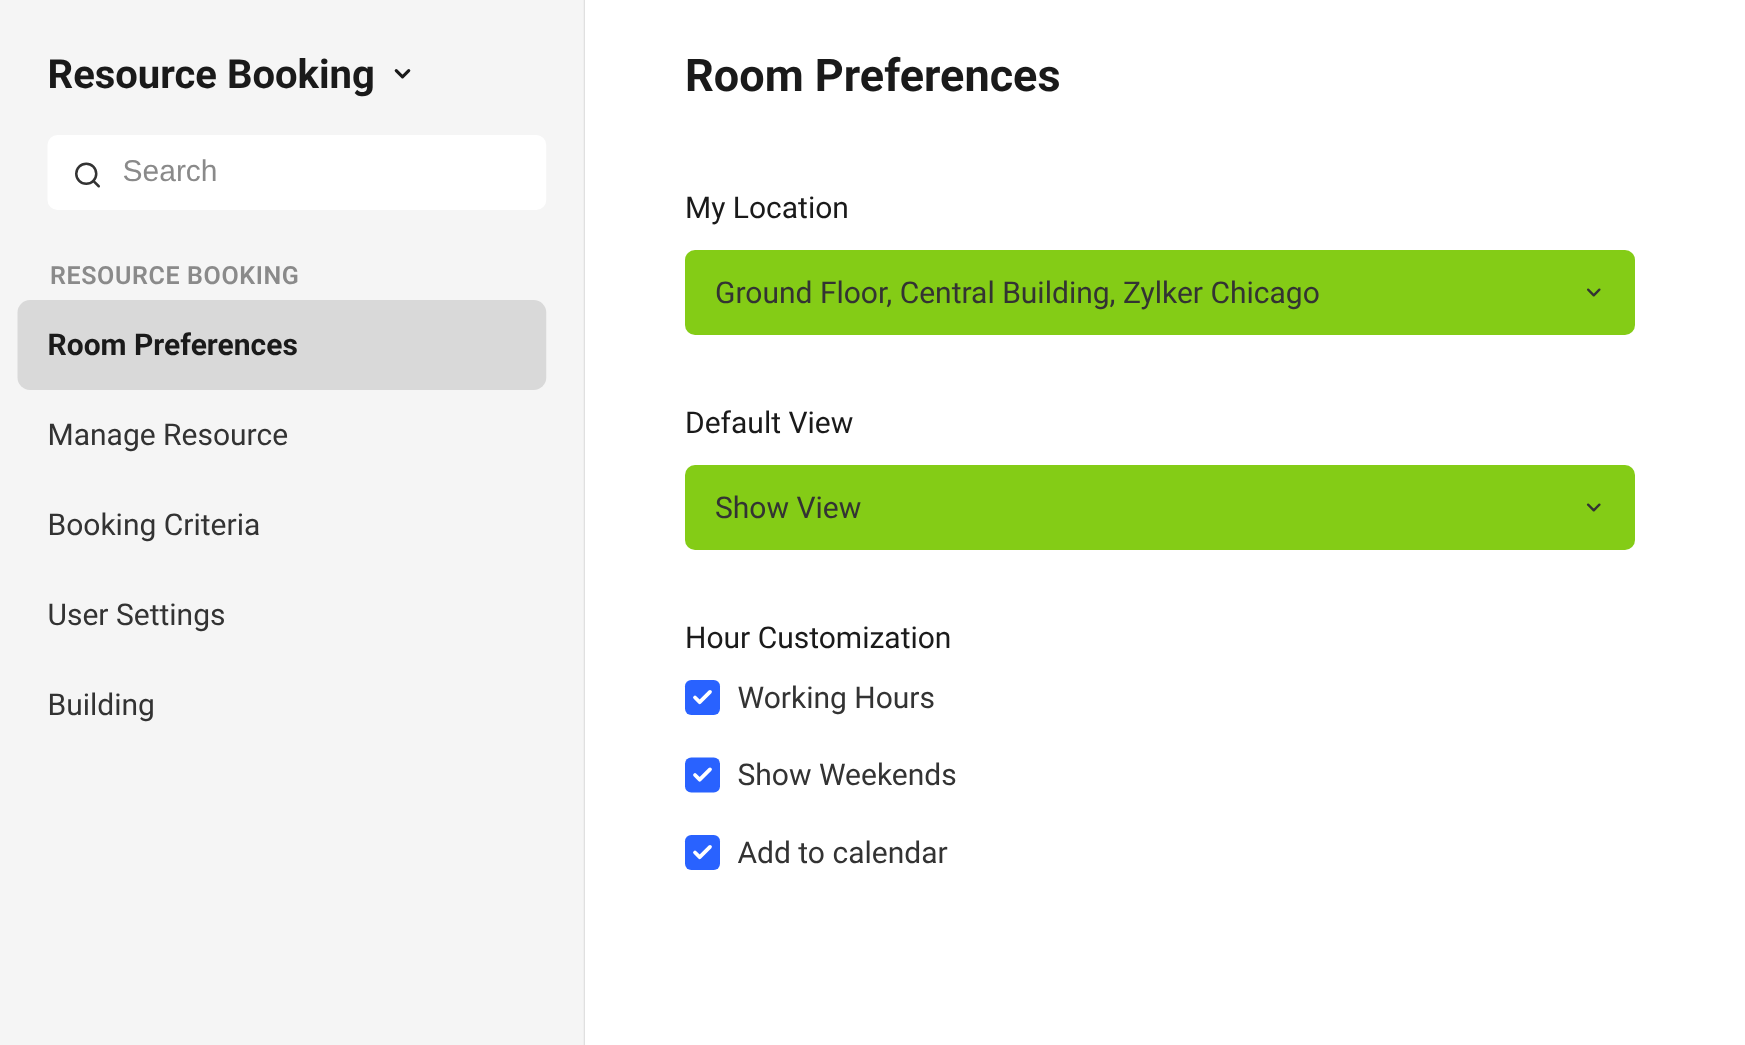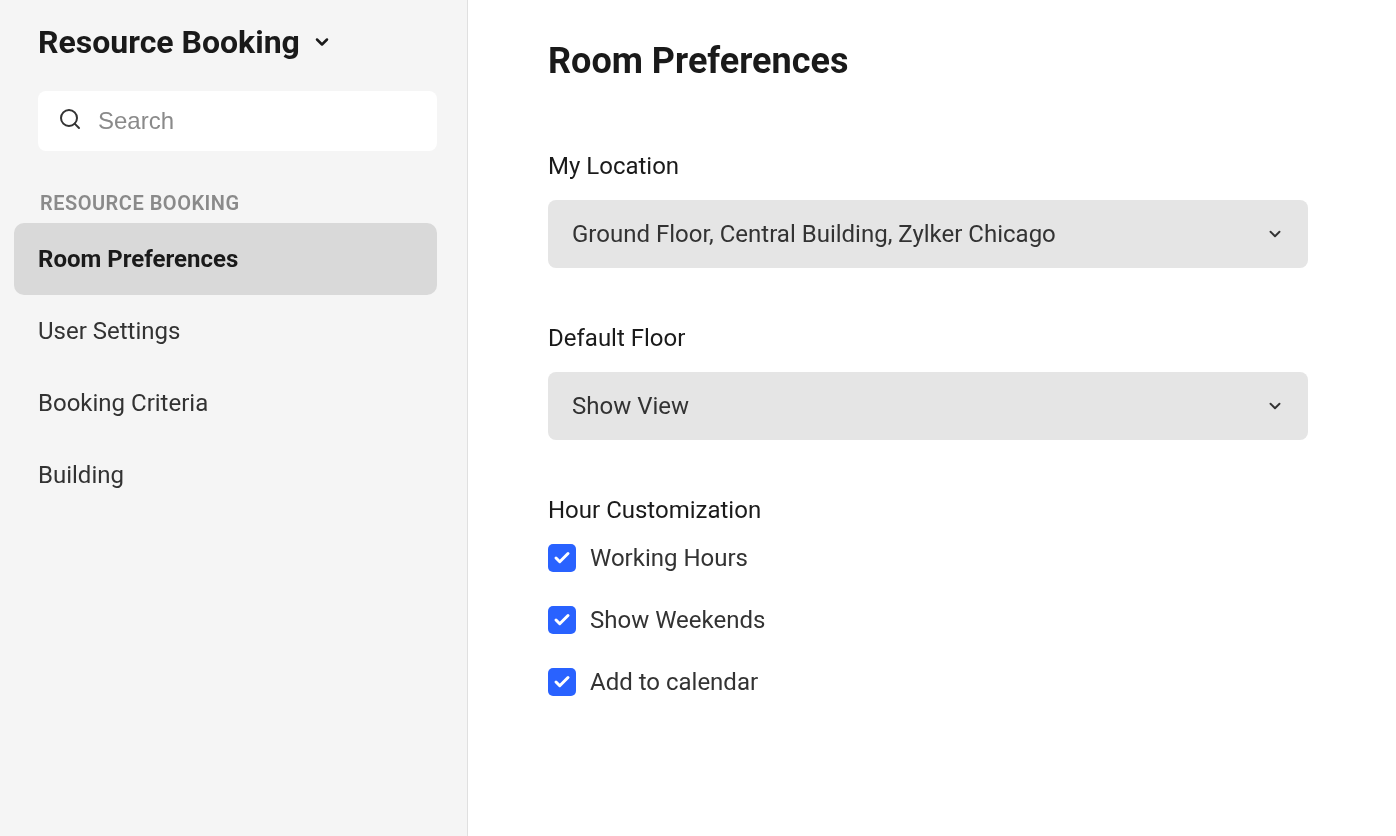--- a/index.html
+++ b/index.html
@@ -11,41 +11,41 @@
       font-family: -apple-system, BlinkMacSystemFont, "Segoe UI", Roboto, "Helvetica Neue", Arial, sans-serif;
       display: flex;
       height: 836px;
       width: 1396px;
       background: #ffffff;
     }
     .sidebar {
       width: 468px;
       background: #f5f5f5;
       border-right: 1px solid #e0e0e0;
-      padding: 23px 30px 40px 38px;
+      padding: 40px 30px 40px 38px;
     }
     .sidebar-header {
       display: flex;
       align-items: center;
       font-size: 32px;
       font-weight: 700;
       color: #1a1a1a;
       margin-bottom: 30px;
       cursor: pointer;
     }
     .sidebar-header span {
       margin-right: 12px;
     }
     .sidebar-header svg {
       width: 20px;
       height: 20px;
     }
     .search-box {
       display: flex;
-      align-items: flex-start;
+      align-items: flex-end;
       background: #ffffff;
       border-radius: 8px;
       padding: 16px 20px;
       margin-bottom: 40px;
     }
     .search-box svg {
       width: 24px;
       height: 24px;
       stroke: #333;
       margin-right: 16px;
@@ -103,21 +103,21 @@
     .field-label {
       font-size: 24px;
       font-weight: 400;
       color: #1a1a1a;
       margin-bottom: 20px;
     }
     .select-box {
       display: flex;
       align-items: center;
       justify-content: space-between;
-      background: #e5e5e5;
+      background: #84cc16;
       border-radius: 8px;
       padding: 20px 24px;
       cursor: pointer;
       width: 760px;
     }
     .select-box span {
       font-size: 24px;
       color: #333;
     }
     .select-box svg {
@@ -166,41 +166,42 @@
         <circle cx="11" cy="11" r="8"></circle>
         <line x1="21" y1="21" x2="16.65" y2="16.65"></line>
       </svg>
     <input type="text" placeholder="Search" style="">
   </div>
 
   <div class="section-label">RESOURCE BOOKING</div>
 
   <ul class="nav-list">
     <li class="nav-item active">Room Preferences</li>
+    <li class="nav-item">Manage Resource</li>
+    <li class="nav-item">Booking Criteria</li>
     <li class="nav-item">User Settings</li>
-    <li class="nav-item">Booking Criteria</li>
     <li class="nav-item">Building</li>
   </ul>
 </aside>
 
 <main class="main">
   <h1 class="page-title">Room Preferences</h1>
 
   <div class="field-group">
     <div class="field-label">My Location</div>
     <div class="select-box">
       <span>Ground Floor, Central Building, Zylker Chicago</span>
       <svg viewBox="0 0 24 24" fill="none" stroke="#333" stroke-width="2.5" stroke-linecap="round" stroke-linejoin="round">
           <polyline points="6 9 12 15 18 9"></polyline>
         </svg>
     </div>
   </div>
 
   <div class="field-group">
-    <div class="field-label">Default Floor</div>
+    <div class="field-label">Default View</div>
     <div class="select-box">
       <span>Show View</span>
       <svg viewBox="0 0 24 24" fill="none" stroke="#333" stroke-width="2.5" stroke-linecap="round" stroke-linejoin="round">
           <polyline points="6 9 12 15 18 9"></polyline>
         </svg>
     </div>
   </div>
 
   <div class="field-group">
     <div class="field-label">Hour Customization</div>

